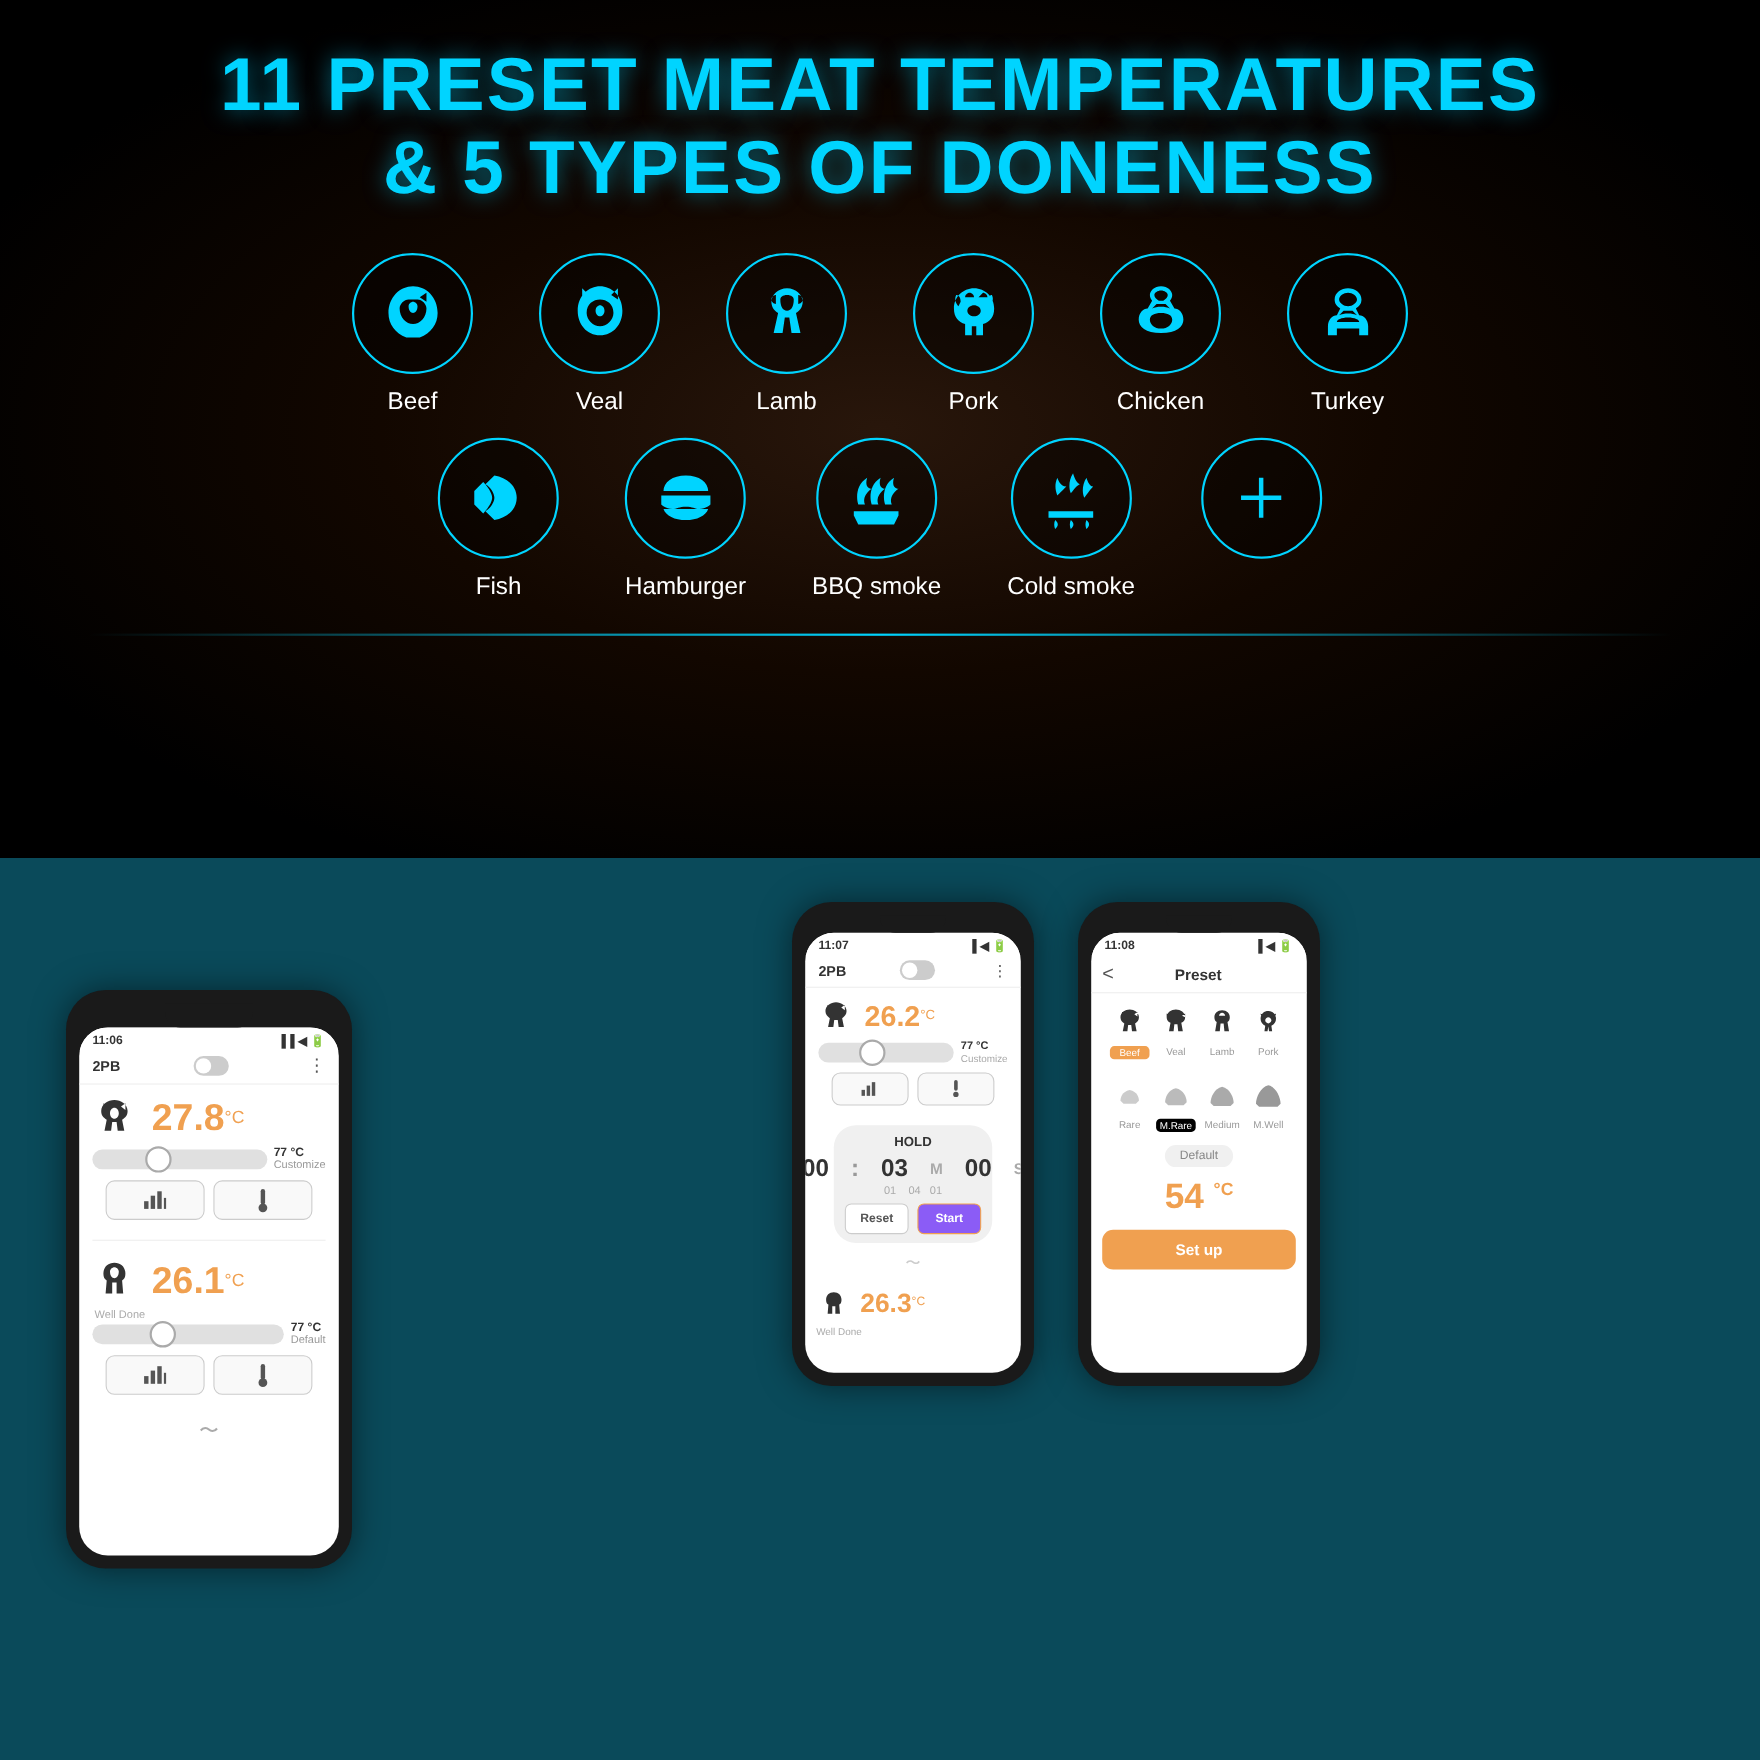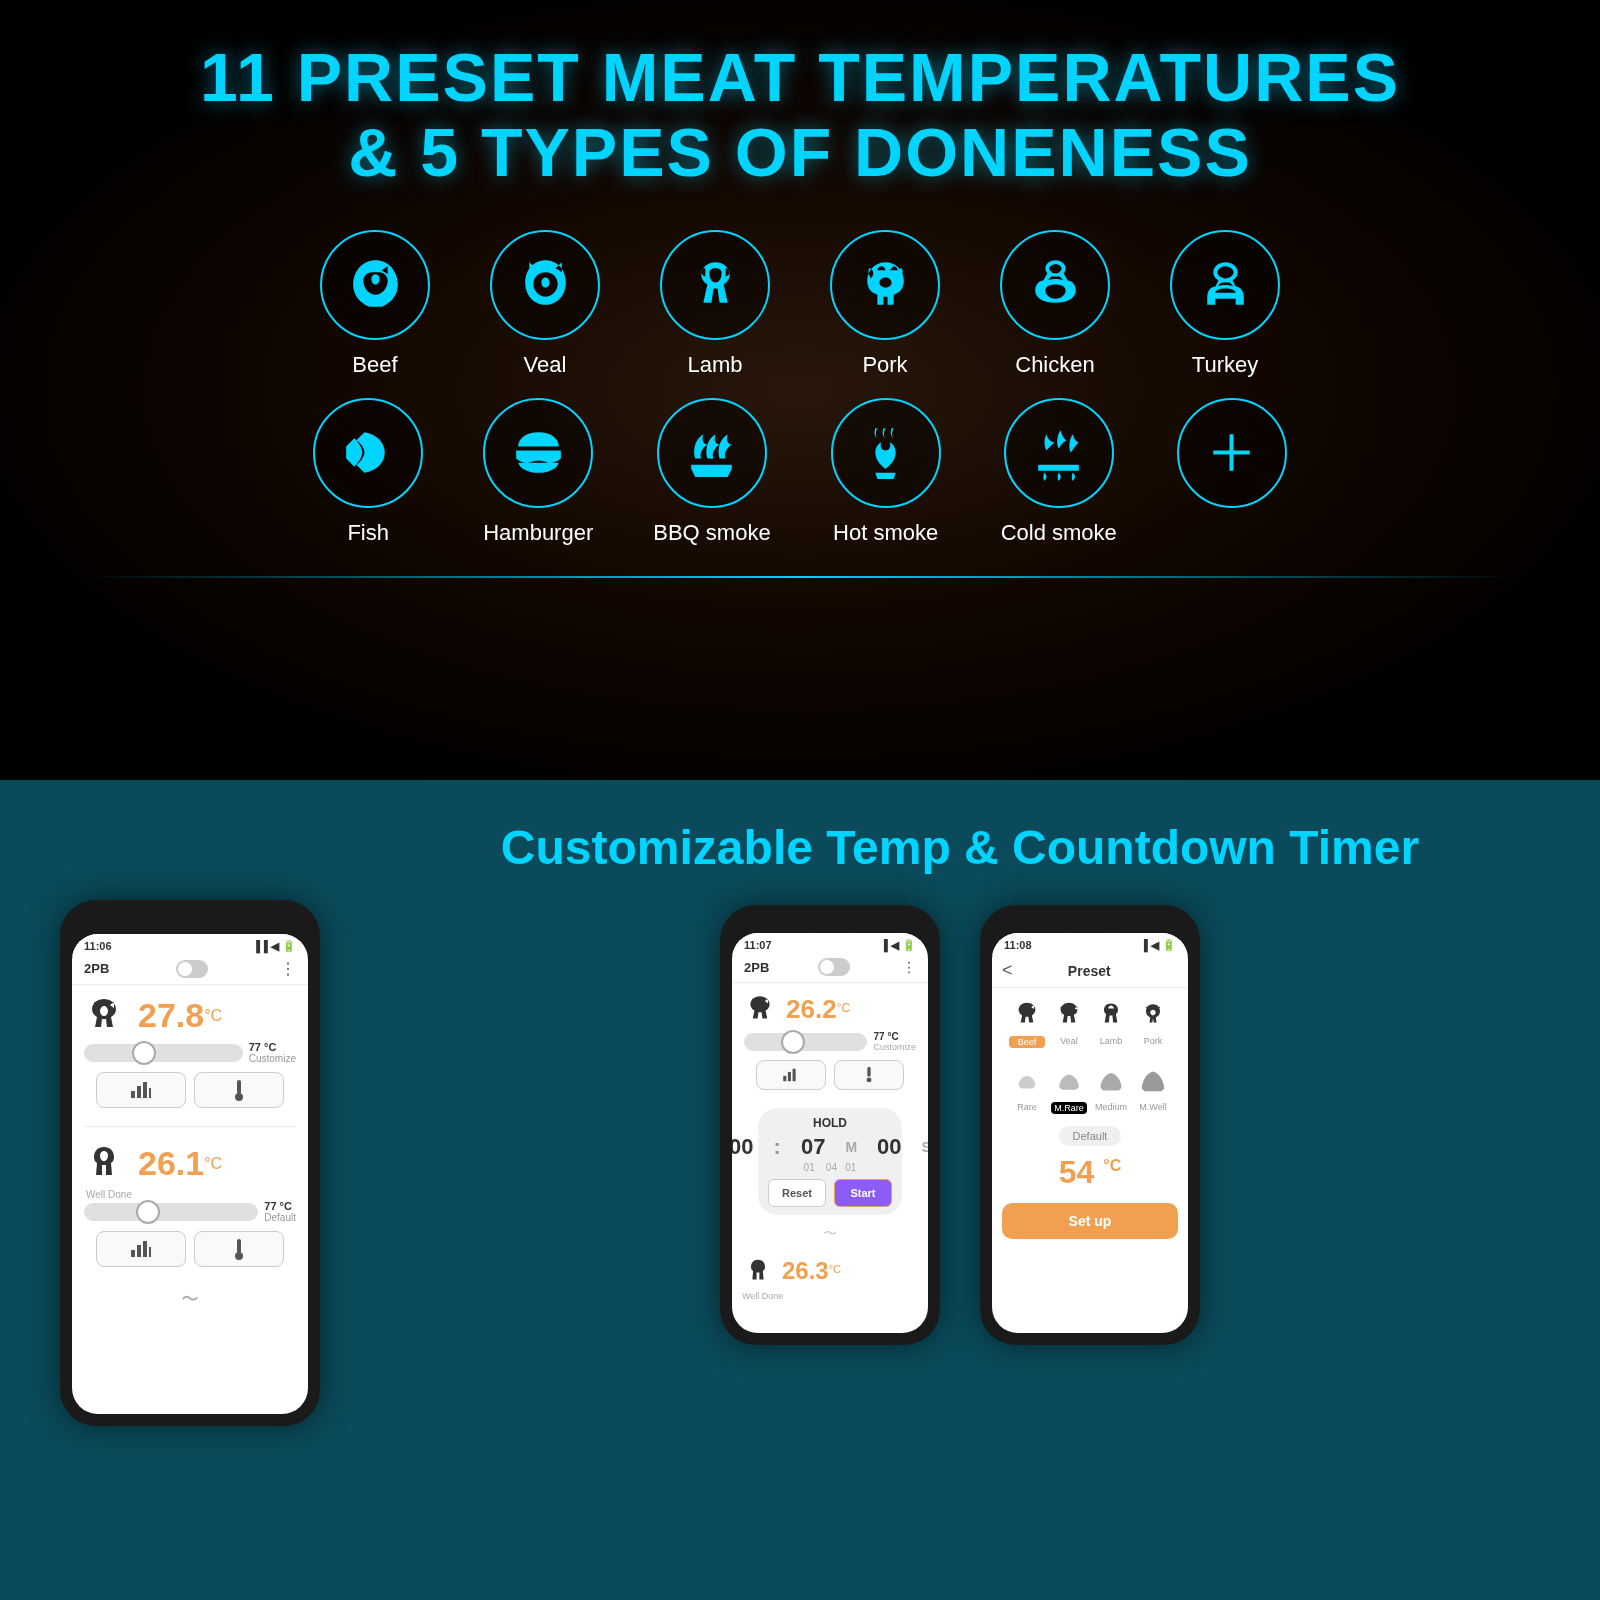--- a/index.html
+++ b/index.html
@@ -592,28 +592,20 @@
 
       <div class="meat-icon">
         <div class="icon-circle">
           <svg viewBox="0 0 64 64">
               <path d="M16 38 C14 32 14 20 24 14 C22 20 24 24 28 24 C22 28 20 34 22 38 Z M28 38 C26 32 26 20 36 14 C34 20 36 24 40 24 C34 28 32 34 34 38 Z M40 38 C38 32 38 20 48 14 C46 20 48 24 52 24 C46 28 44 34 46 38 Z M12 44 L52 44 L52 48 L48 56 L16 56 L12 48 Z"></path>
             </svg>
         </div>
         <span class="icon-label">BBQ smoke</span>
       </div>
 
-      <div class="meat-icon">
-        <div class="icon-circle">
-          <svg viewBox="0 0 64 64">
-              <path d="M32 48 C26 44 22 38 22 32 C22 28 24 24 28 22 C26 26 28 30 32 30 C36 30 38 26 36 22 C40 24 42 28 42 32 C42 38 38 44 32 48 Z M24 8 C22 12 22 16 24 18 C22 16 20 14 22 8 Z M32 8 C30 12 30 16 32 18 C30 16 28 14 30 8 Z M40 8 C38 12 38 16 40 18 C38 16 36 14 38 8 Z M22 52 L42 52 L40 58 L24 58 Z"></path>
-            </svg>
-        </div>
-        <span class="icon-label">Hot smoke</span>
-      </div>
 
       <div class="meat-icon">
         <div class="icon-circle">
           <svg viewBox="0 0 64 64">
               <path d="M20 30 C20 30 16 22 20 14 C20 14 22 22 28 22 C24 26 22 28 20 30 Z M32 28 C30 24 30 16 34 10 C34 10 36 18 40 20 C36 22 34 26 32 28 Z M44 32 C42 28 42 20 46 14 C46 14 48 22 52 22 C48 26 46 30 44 32 Z M12 44 L52 44 L52 50 L12 50 Z M18 52 C20 54 22 56 18 60 C18 60 16 56 18 52 Z M32 52 C34 54 36 56 32 60 C32 60 30 56 32 52 Z M46 52 C48 54 50 56 46 60 C46 60 44 56 46 52 Z"></path>
             </svg>
         </div>
         <span class="icon-label">Cold smoke</span>
       </div>
 
@@ -721,21 +713,20 @@
             </div>
           </div>
         </div>
 
         <div style="text-align:center;padding:8px 0;color:#aaa;font-size:18px;">〜</div>
       </div>
     </div>
   </div>
 
   <div class="right-content">
-    <div class="customizable-title">Customizable Temp &amp; Countdown Timer</div>
 
     <div class="phones-row">
 
       <div class="phone-medium">
         <div class="phone-mockup">
           <div class="notch" style="width:60px;height:16px;"></div>
           <div class="phone-screen">
             <div class="phone-status-bar">
               <span>11:07</span>
               <span>▐ ◀ 🔋</span>
@@ -779,21 +770,21 @@
                     </svg>
                 </div>
               </div>
             </div>
 
             <div class="hold-section">
               <div class="hold-label">HOLD</div>
               <div class="timer-display">
                 <span>00</span>
                 <span class="timer-sep">:</span>
-                <span>07</span>
+                <span>03</span>
                 <span class="timer-sep" style="font-size:14px;color:#aaa;">M</span>
                 <span>00</span>
                 <span class="timer-sep" style="font-size:14px;color:#aaa;">S</span>
               </div>
               <div class="timer-sub">
                 <span>01</span>&nbsp;&nbsp;&nbsp;
                 <span>04</span>&nbsp;&nbsp;
                 <span>01</span>
               </div>
               <div class="hold-buttons">

